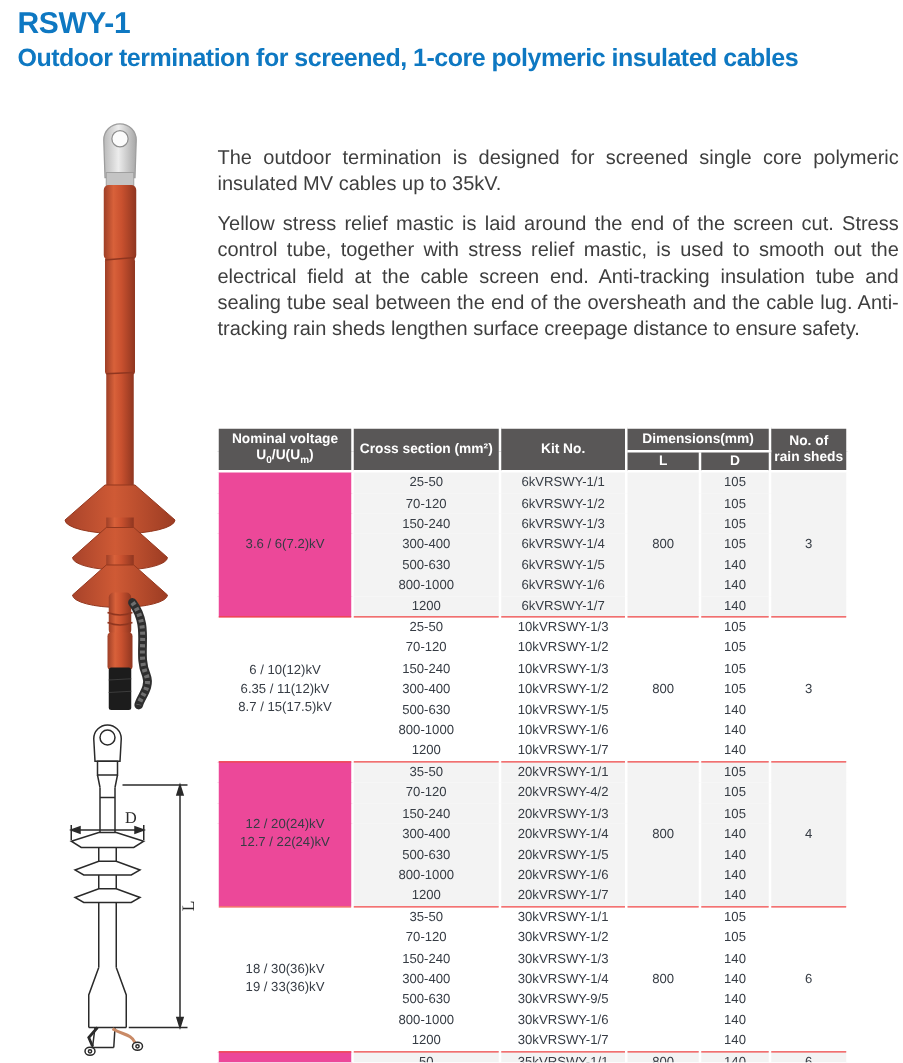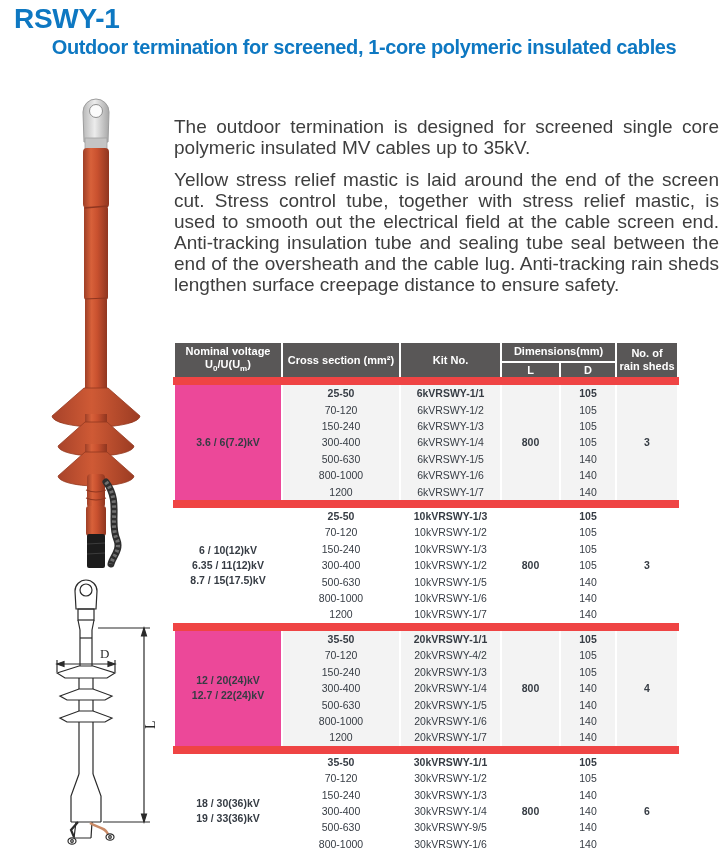--- a/index.html
+++ b/index.html
@@ -4,45 +4,45 @@
 <style>
   * { margin: 0; padding: 0; box-sizing: border-box; }
   html, body { background: #ffffff; }
   body { font-family: "Liberation Sans", sans-serif; }
   .page {
     position: relative; width: 722px; height: 850px;
     background: #ffffff; overflow: hidden; margin: 0 auto;
   }
   
   .title-block { position: absolute; left: 14px; top: 4px; width: 700px; }
-  .product-code { font-size: 28px; font-weight: bold; color: #0e78c2; line-height: 30px; letter-spacing: -0.3px; }
-  .title-line { font-size: 20px; font-weight: bold; color: #0e78c2; line-height: 26px; letter-spacing: -0.4px; white-space: nowrap; text-align: center; }
+  .product-code { font-size: 24px; font-weight: bold; color: #0e78c2; line-height: 30px; letter-spacing: -0.3px; }
+  .title-line { font-size: 20px; font-weight: bold; color: #0e78c2; line-height: 26px; letter-spacing: -0.4px; white-space: nowrap; }
   
   .intro { position: absolute; left: 174px; top: 116px; width: 545px; }
-  .intro p { font-size: 19px; line-height: 21px; color: #3e3e3e; text-align: justify; margin-bottom: 11px; }
+  .intro p { font-size: 16px; line-height: 21px; color: #3e3e3e; text-align: justify; margin-bottom: 11px; }
   
   .photo-wrap { position: absolute; left: 22px; top: 98px; width: 148px; height: 472px; }
   .diagram-wrap { position: absolute; left: 12px; top: 576px; width: 160px; height: 270px; }
   
   .table-wrap { position: absolute; left: 173px; top: 341px; width: 506px; }
   table.spec { border-collapse: collapse; table-layout: fixed; width: 504px; border-bottom: 4px solid #8a8a8a; }
   col.c1 { width: 108px; } col.c2 { width: 118px; } col.c3 { width: 101px; }
   col.c4 { width: 59px; }  col.c5 { width: 56px; }  col.c6 { width: 62px; }
   thead th {
     background: #595757; color: #ffffff; font-size: 11px; font-weight: bold;
     border: 2px solid #ffffff; padding: 2px 0; line-height: 13px; text-align: center;
   }
   thead th sub { font-size: 8px; }
   thead tr.subrow th { padding: 1px 0; line-height: 12px; }
   tbody td {
     font-size: 10.5px; color: #363c44; text-align: center; vertical-align: middle;
     border-left: 2px solid #ffffff; border-right: 2px solid #ffffff;
     padding: 2px 0; line-height: 12.4px; background: #ffffff;
   }
-  tbody tr.group-start td { border-top: 8px solid #ef4444; font-weight: bold; }
+  tbody tr.group-start td { border-top: 1px solid #ef4444; }
   tbody td.cell-voltage div { line-height: 15px; }
   tbody tr.shade td { background: #f3f3f3; }
   tbody tr.shade td.cell-voltage { background: #ec4899; }
 </style>
 </head>
 <body>
 
 <div class="page">
 
   <div class="title-block">

